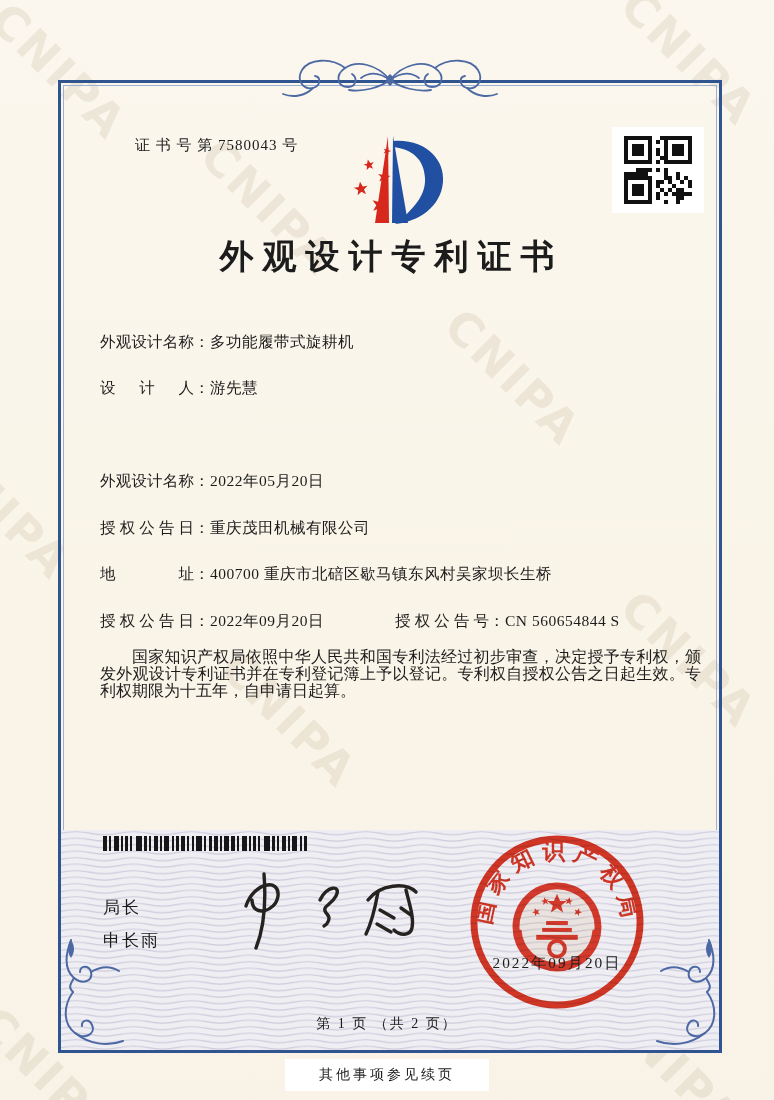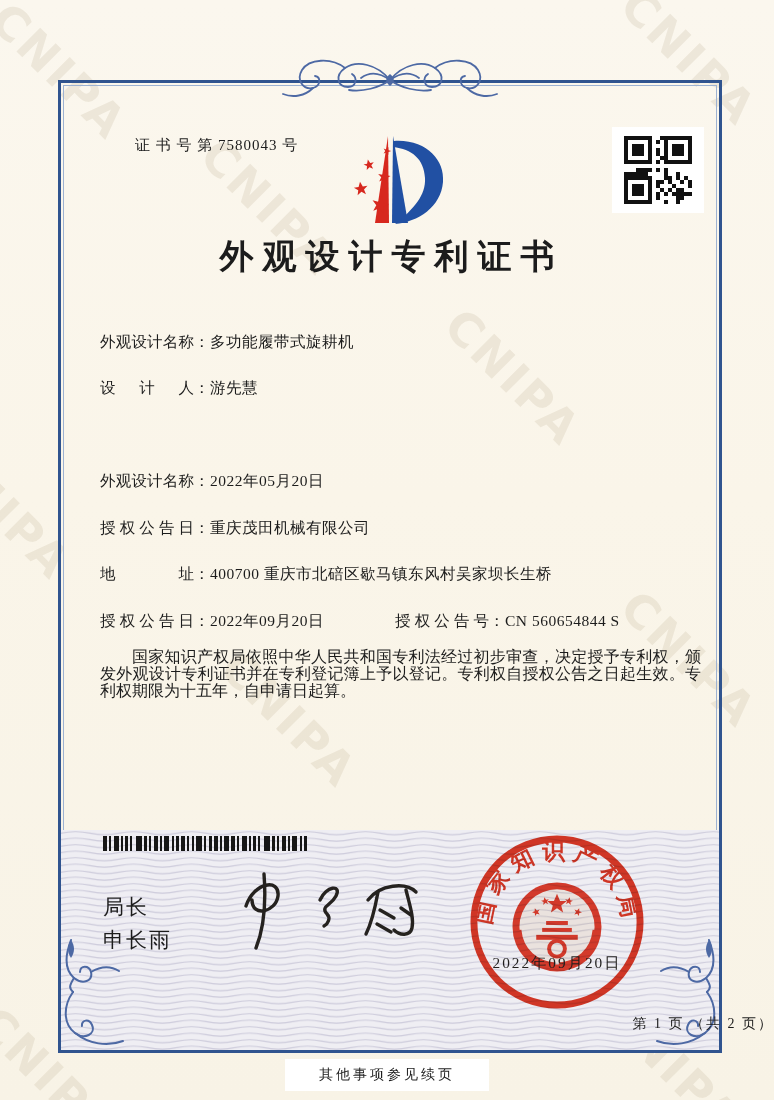--- a/index.html
+++ b/index.html
@@ -22,25 +22,25 @@
   .title{position:absolute;left:0;right:0;top:234px;text-align:center;font-size:34px;font-weight:bold;letter-spacing:9px;padding-left:9px;}
   .row{position:absolute;left:100px;width:606px;height:22px;font-size:15.5px;white-space:nowrap;}
   .flabel{display:inline-block;width:94px;text-align:justify;text-align-last:justify;vertical-align:top;font-family:Liberation Serif, serif;}
   .colon{display:inline-block;width:16px;}
   .fvalue{letter-spacing:0.5px;}
   .pair2{position:absolute;left:295px;top:0;}
   .paras{position:absolute;left:100px;top:648px;width:601px;font-size:16px;line-height:17px;text-align:justify;}
   .paras p{margin:0;text-indent:2em;}
   .band{position:absolute;left:61px;top:830px;width:658px;height:220px;}
   .barcode{position:absolute;left:103px;top:836px;}
-  .director{position:absolute;left:103px;top:891px;font-size:21px;line-height:33px;letter-spacing:2px;}
+  .director{position:absolute;left:103px;top:891px;font-size:17px;line-height:33px;letter-spacing:2px;}
   .sig{position:absolute;left:228px;top:866px;}
   .seal{position:absolute;left:468px;top:833px;mix-blend-mode:multiply;opacity:0.95;}
   .orn{position:absolute;}
-  .pagenum{position:absolute;left:0;right:0;top:1015px;text-align:right;font-size:14px;letter-spacing:2px;}
+  .pagenum{position:absolute;left:0;right:0;top:1015px;text-align:center;font-size:14px;letter-spacing:2px;}
   .footnote{position:absolute;left:50%;top:1059px;transform:translateX(-50%);background:#ffffff;padding:7px 34px;font-size:14px;letter-spacing:3px;white-space:nowrap;}
 </style>
 </head>
 <body>
 
 <div class="page">
 
   <span class="wm" style="left:18px;top:-8px">CNIPA</span>
   <span class="wm" style="left:228px;top:128px">CNIPA</span>
   <span class="wm" style="left:648px;top:-22px">CNIPA</span>

